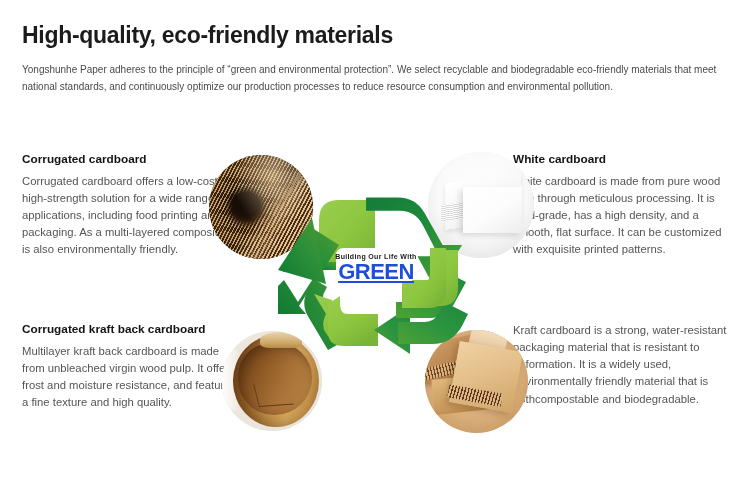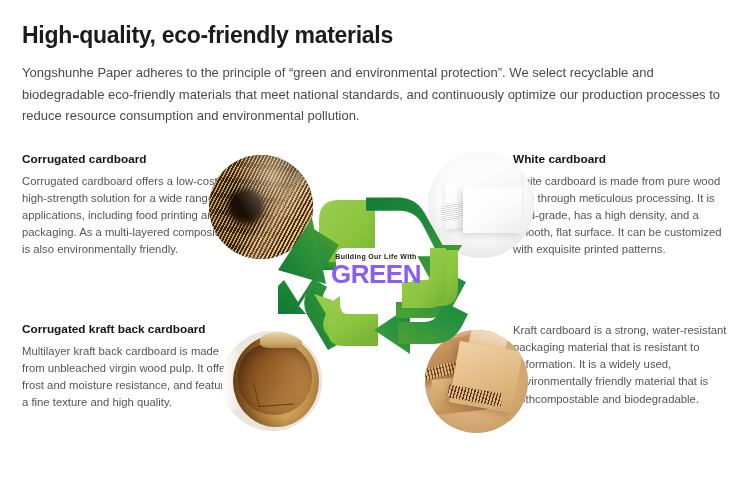--- a/index.html
+++ b/index.html
@@ -32,21 +32,21 @@
   }
   .page-title {
     font-size: 23px;
     font-weight: bold;
     color: #1b1b1b;
     letter-spacing: -0.3px;
     margin: 0 0 14px 0;
     line-height: 1.15;
   }
   .page-intro {
-    font-size: 13px;
+    font-size: 10px;
     line-height: 1.65;
     color: #4a4a4a;
     margin: 0;
     width: 700px;
   }
 
   
   .content {
     position: absolute;
     left: 0;
@@ -275,26 +275,27 @@
   .logo-tagline {
     font-size: 7px;
     font-weight: bold;
     color: #1a1a1a;
     letter-spacing: 0.35px;
     line-height: 1;
     margin: 0 0 1px 0;
     white-space: nowrap;
   }
   .logo-word {
-    font-size: 26px;
+    font-size: 22px;
     font-weight: bold;
-    color: #8b5cf6;
+    color: #1d4ed8;
     letter-spacing: -0.5px;
     line-height: 1;
     margin: 0;
+    text-decoration: underline;
   }
 </style>
 </head>
 <body>
 
 <div class="page">
 
   <div class="header">
     <h1 class="page-title">High-quality, eco-friendly materials</h1>
     <p class="page-intro">Yongshunhe Paper adheres to the principle of “green and environmental protection”. We select recyclable and biodegradable eco-friendly materials that meet national standards, and continuously optimize our production processes to reduce resource consumption and environmental pollution.</p>

